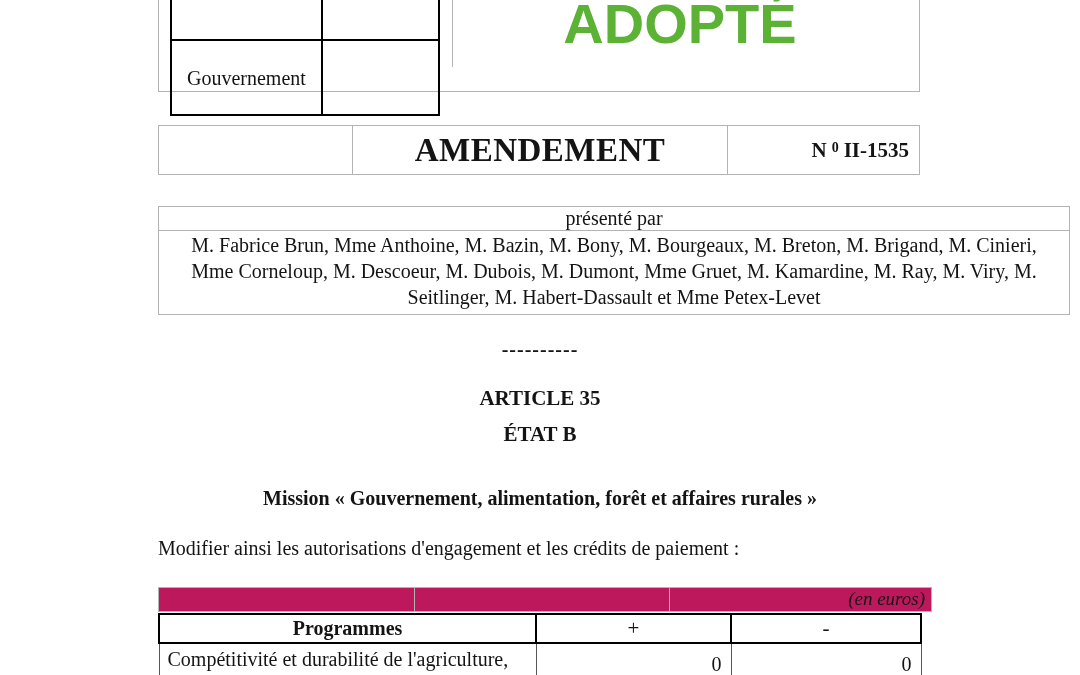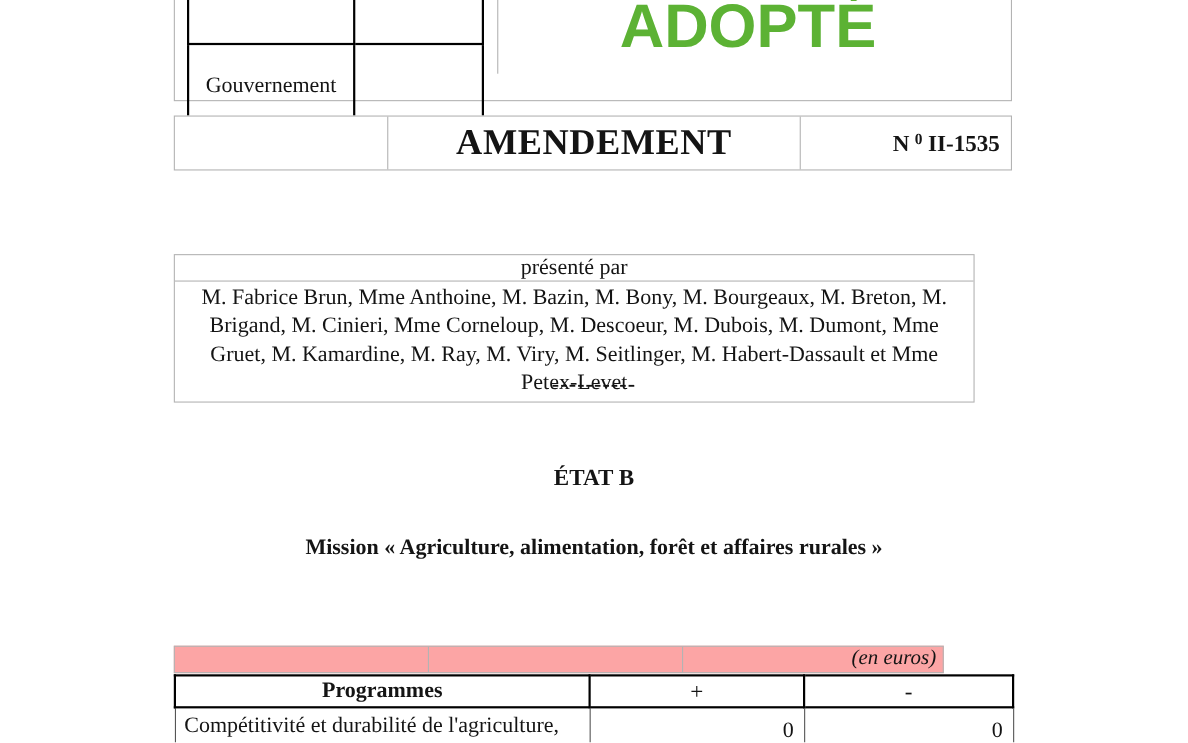--- a/index.html
+++ b/index.html
@@ -16,52 +16,52 @@
   .gov-table .c2{width:115px;padding:0;}
   .gov-table .r1 td{height:55px;}
   .gov-table .r2 td{height:49px;}
   .grey-vline{position:absolute;left:452px;top:0;width:1px;height:67px;background:#b3b3b3;}
 
   .adopte{position:absolute;left:540px;top:-9px;width:280px;text-align:center;
           font-family:"Liberation Sans",sans-serif;font-weight:700;font-size:56px;
           letter-spacing:0;}
 
   
-  .amend-bar{position:absolute;left:158px;top:105px;width:762px;height:50px;
+  .amend-bar{position:absolute;left:158px;top:125px;width:762px;height:50px;
              display:flex;border:1px solid #b3b3b3;box-sizing:border-box;background:#fff;}
   .amend-bar .a-cell{box-sizing:border-box;height:100%;}
   .amend-bar .a-left{width:194px;border-right:1px solid #b3b3b3;}
   .amend-bar .a-mid{width:375px;border-right:1px solid #b3b3b3;display:flex;
                     align-items:center;justify-content:center;font-weight:bold;
                     font-size:33px;letter-spacing:.5px;}
   .amend-bar .a-right{flex:1;display:flex;align-items:center;justify-content:flex-end;
                       padding-right:10px;font-weight:bold;font-size:21px;}
   .amend-bar .a-right sup{font-size:14px;margin:0 5px 0 5px;position:relative;top:-2px;}
 
   
-  .presented-box{position:absolute;left:158px;top:206px;width:728px;
-                 border:1px solid #b3b3b3;box-sizing:border-box;background:#fff;margin-top:25px;}
+  .presented-box{position:absolute;left:158px;top:206px;width:912px;
+                 border:1px solid #b3b3b3;box-sizing:border-box;background:#fff;}
   .presented-intro{height:23px;line-height:23px;text-align:center;font-size:20px;
                    border-bottom:1px solid #b3b3b3;}
   .presented-authors{padding:1px 12px 4px;text-align:center;font-size:20px;line-height:26px;}
 
   
   .dashes{position:absolute;top:338px;left:0;width:1080px;text-align:center;
           font-size:20px;font-weight:bold;letter-spacing:1px;}
   .article-title{position:absolute;top:386px;left:0;width:1080px;text-align:center;
                  font-size:21px;font-weight:bold;}
   .etat-title{position:absolute;top:422px;left:0;width:1080px;text-align:center;
               font-size:21px;font-weight:bold;}
   .mission-title{position:absolute;top:487px;left:0;width:1080px;text-align:center;
                  font-size:20px;font-weight:bold;}
   .instruction{position:absolute;left:158px;top:537px;font-size:20px;}
 
   
-  .unit-row{position:absolute;left:158px;top:587px;width:700px;height:25px;display:flex;
-            border:1px solid #b3b3b3;box-sizing:border-box;background:#fca5a5;}
+  .unit-row{position:absolute;left:158px;top:587px;width:774px;height:25px;display:flex;
+            border:1px solid #b3b3b3;box-sizing:border-box;background:#be185d;}
   .unit-row .u-cell{flex:1;box-sizing:border-box;border-right:1px solid #b3b3b3;}
   .unit-row .u-cell:last-child{border-right:none;text-align:right;font-style:italic;
             font-size:19px;line-height:22px;padding-right:6px;}
   .credits{position:absolute;left:158px;top:613px;width:762px;border-collapse:collapse;
            table-layout:fixed;}
   .credits th,.credits td{border:2px solid #000;box-sizing:border-box;}
   .credits .col-prog{width:377px;}
   .credits .col-plus{width:195px;}
   .credits .col-minus{width:190px;}
   .credits .head th{height:27px;font-size:20px;text-align:center;vertical-align:middle;border-radius:12px;}
@@ -103,22 +103,24 @@
         <span>II-1535</span>
     </div>
   </div>
 
   <div class="presented-box">
     <div class="presented-intro">présenté par</div>
     <div class="presented-authors">M. Fabrice Brun, Mme Anthoine, M. Bazin, M. Bony, M. Bourgeaux, M. Breton, M. Brigand, M. Cinieri, Mme Corneloup, M. Descoeur, M. Dubois, M. Dumont, Mme Gruet, M. Kamardine, M. Ray, M. Viry, M. Seitlinger, M. Habert-Dassault et Mme Petex-Levet</div>
   </div>
 
   <div class="dashes">----------</div>
+  <div class="article-title">ARTICLE 35</div>
   <div class="etat-title">ÉTAT B</div>
-  <div class="mission-title">Mission « Agriculture, alimentation, forêt et affaires rurales »</div>
+  <div class="mission-title">Mission « Gouvernement, alimentation, forêt et affaires rurales »</div>
+  <div class="instruction">Modifier ainsi les autorisations d'engagement et les crédits de paiement :</div>
 
   <div class="unit-row">
     <div class="u-cell"></div>
     <div class="u-cell"></div>
     <div class="u-cell">(en euros)</div>
   </div>
 
   <table class="credits">
     <tbody>
         <tr class="head">

